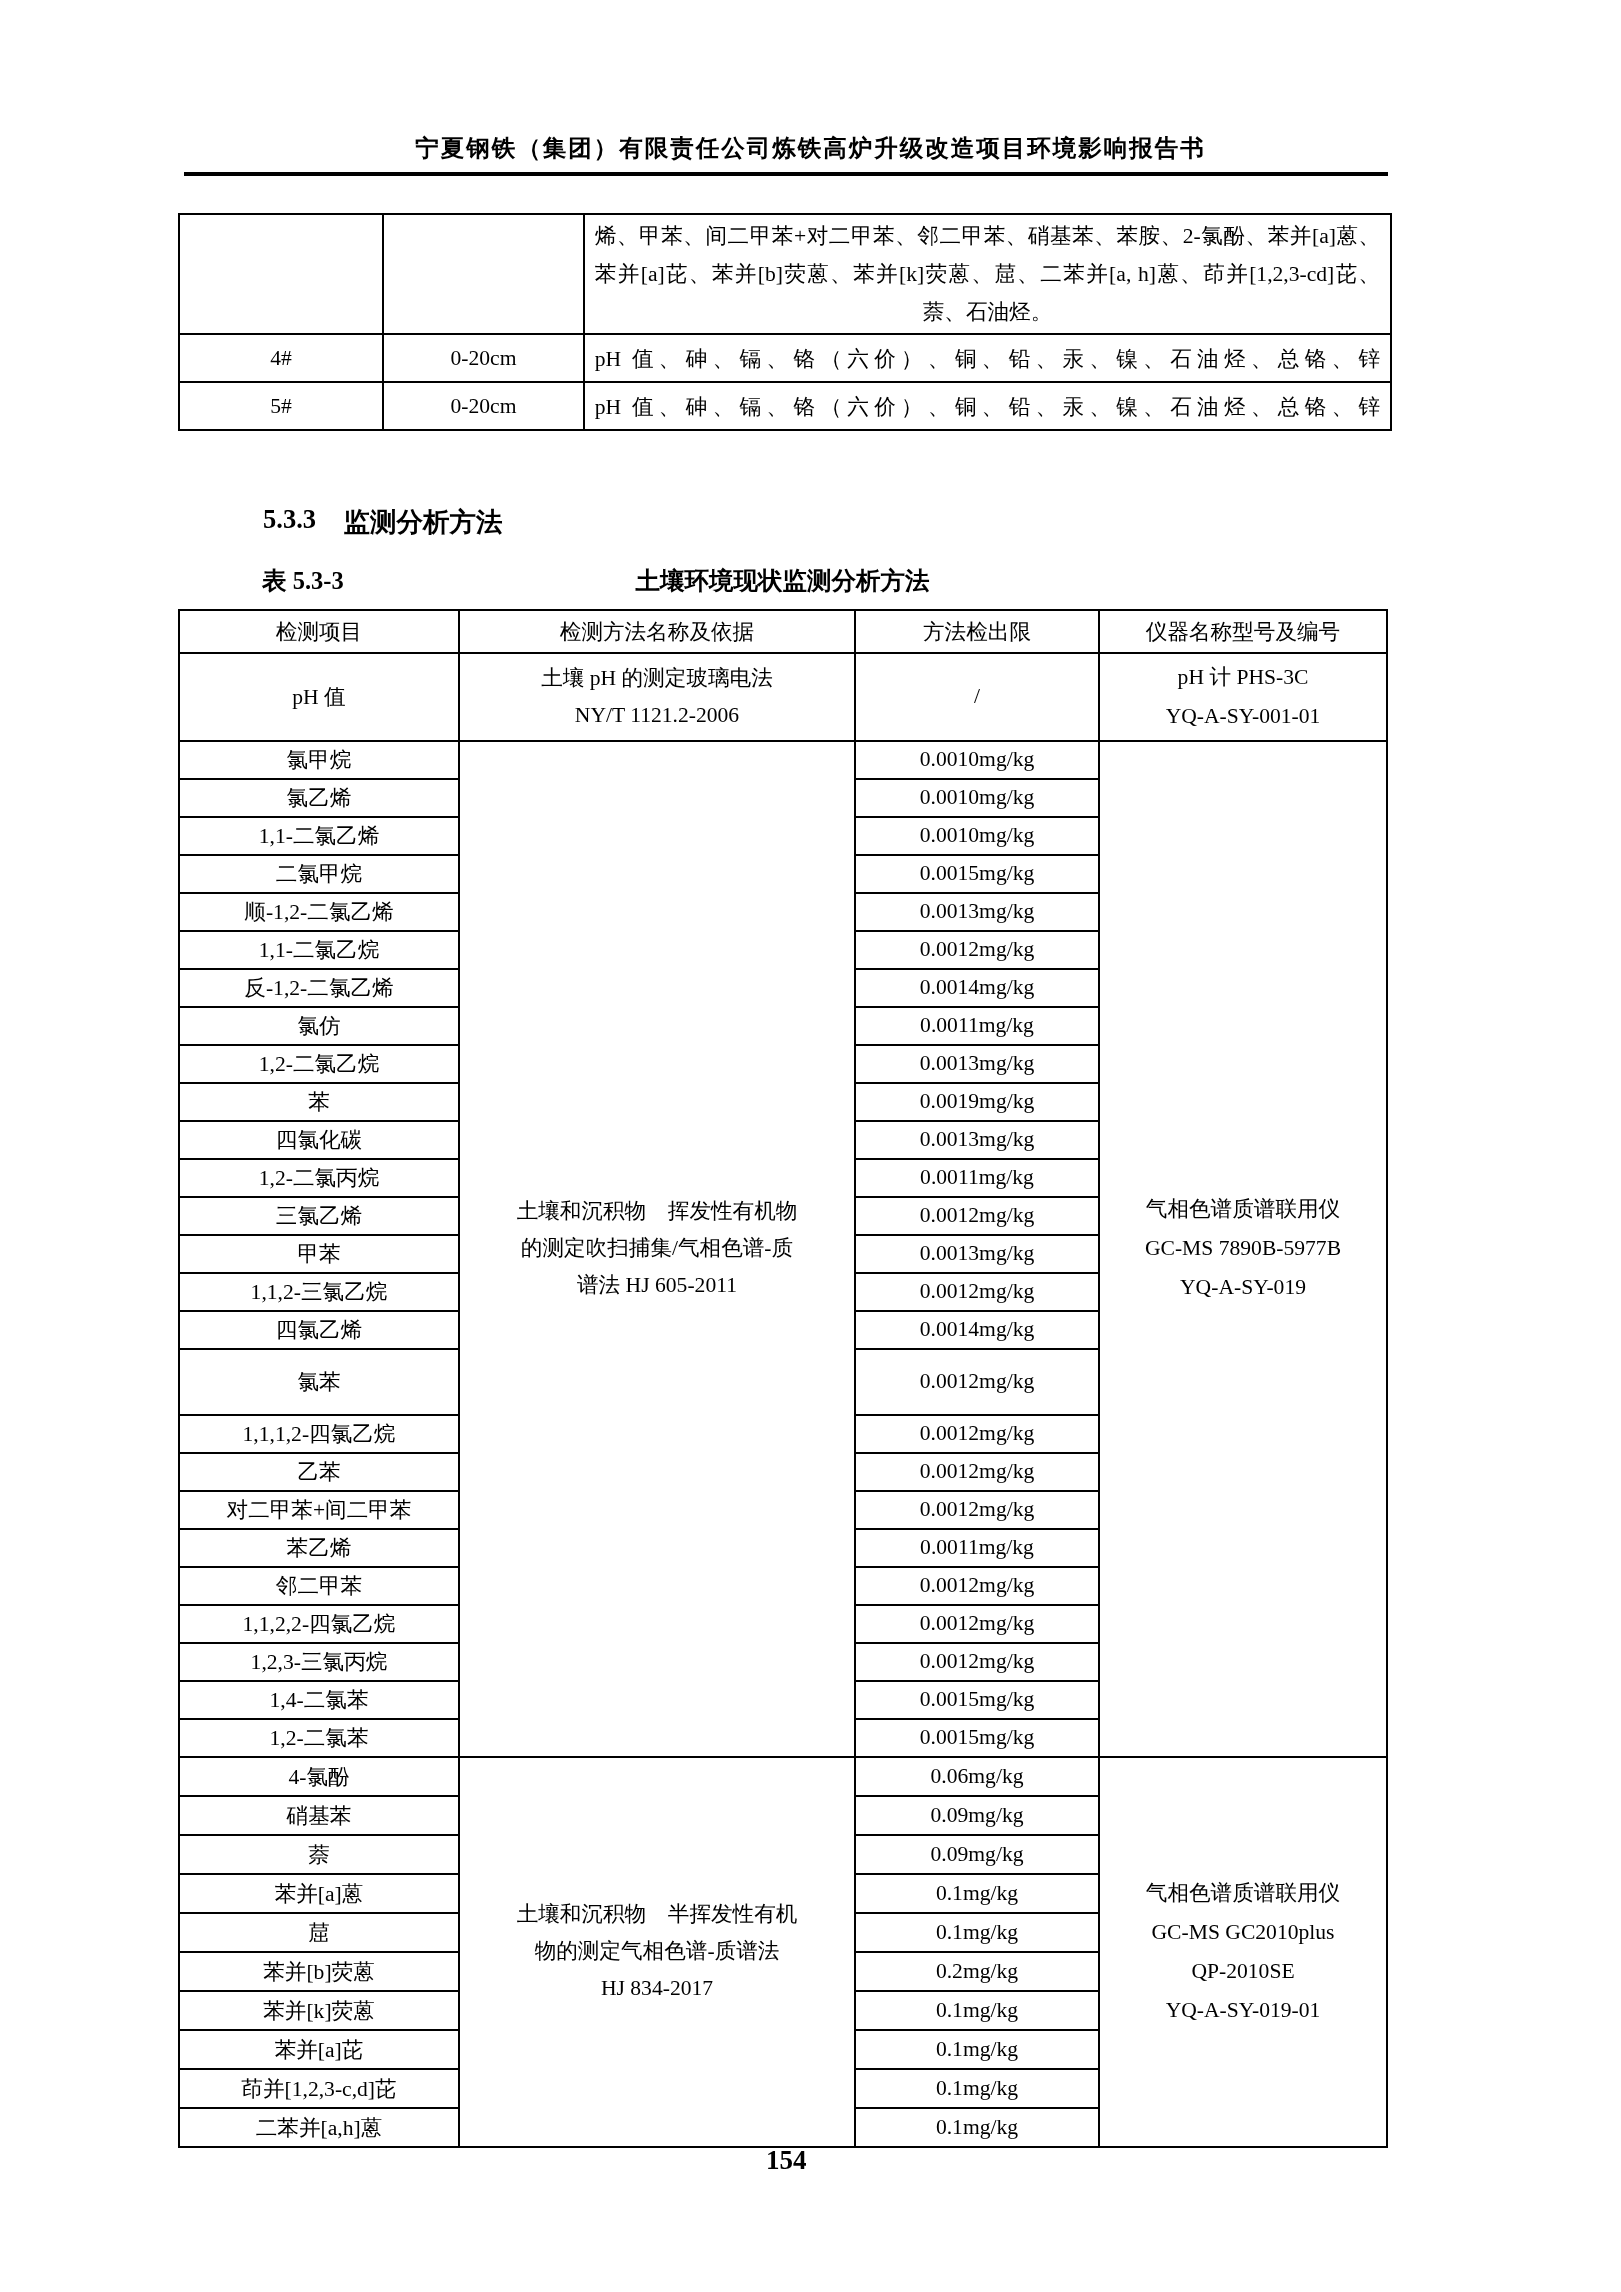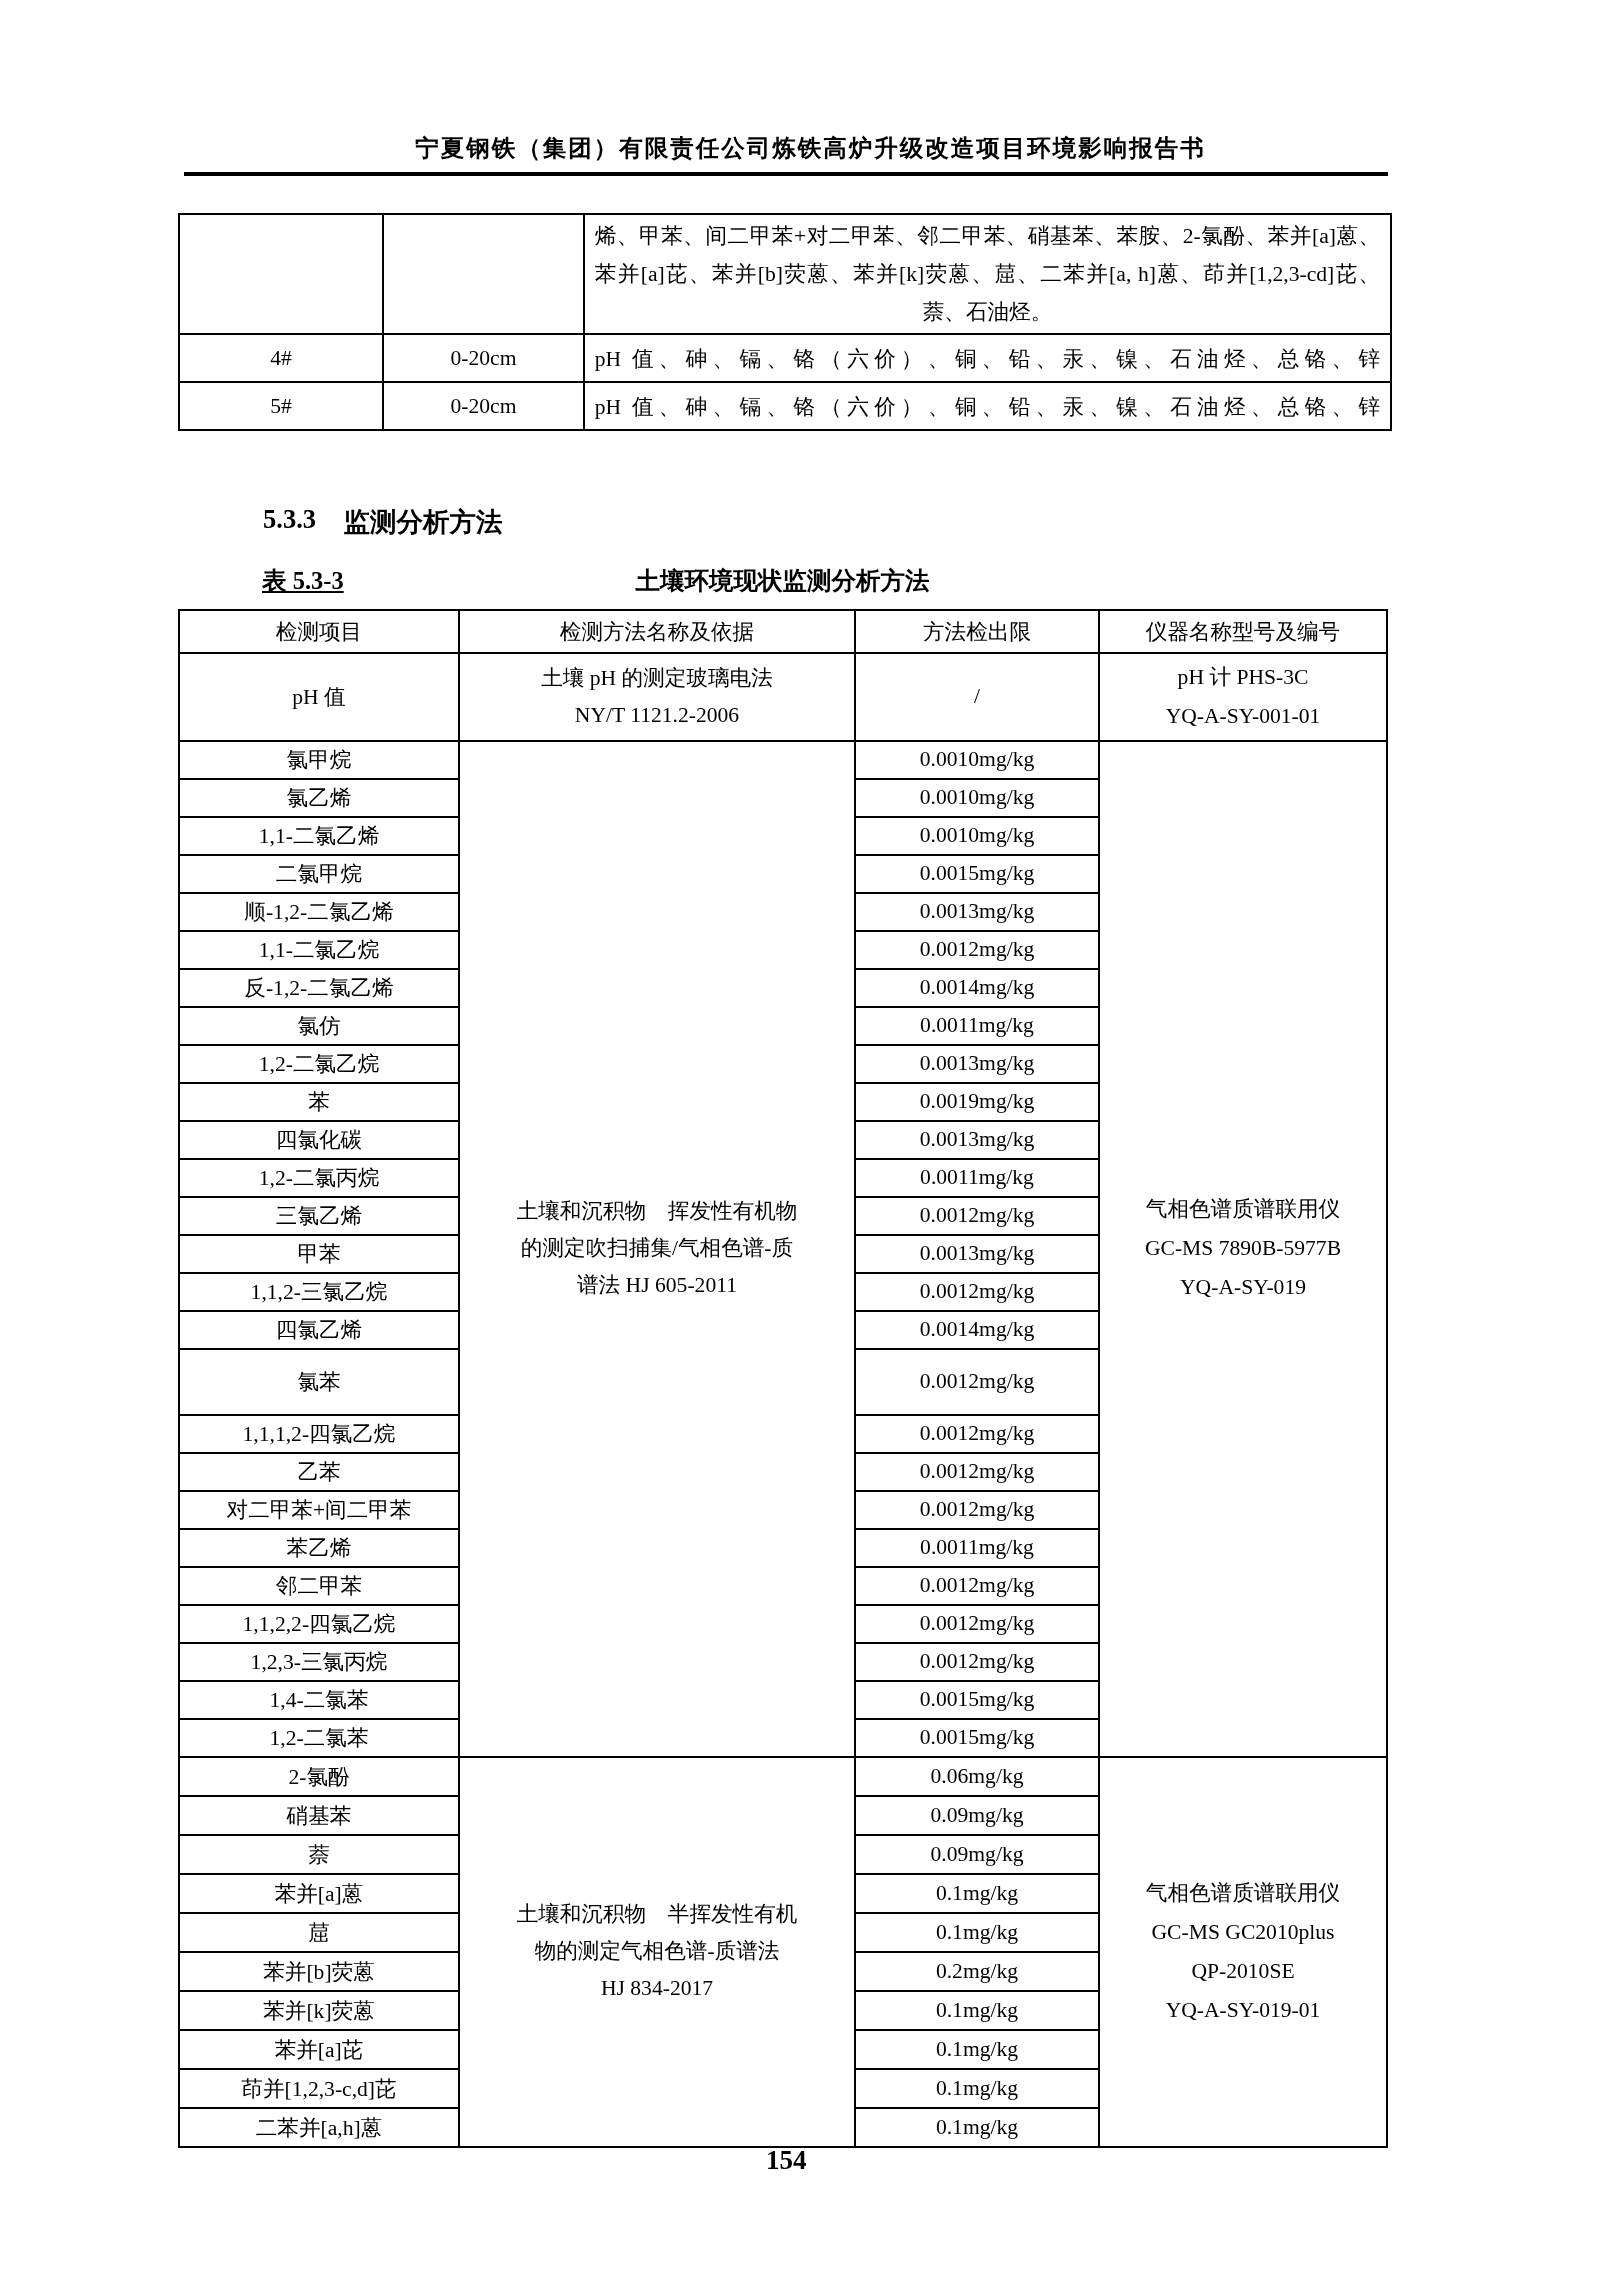--- a/index.html
+++ b/index.html
@@ -35,21 +35,21 @@
     text-align:justify; text-align-last:justify; text-justify:inter-character;
     padding:0 9.8px;
   }
 
   
   .section-heading {
     position:absolute; top:480px; left:263px;
     font-size:26.5px; font-weight:bold; display:flex; gap:27.4px;
   }
   .caption { position:absolute; top:540px; left:178px; width:1209px; font-size:24.5px; font-weight:bold; }
-  .caption .cap-label { position:absolute; left:84px; top:0;text-decoration:underline; }
+  .caption .cap-label { position:absolute; left:84px; top:0; }
   .caption .cap-title { text-align:center; }
 
   
   .main-table { position:absolute; top:585px; left:178px; width:1209px; border:2.9px solid #000; }
   .main-table col.m1 { width:280px; }
   .main-table col.m2 { width:396px; }
   .main-table col.m3 { width:244px; }
   .main-table col.m4 { width:288px; }
   .main-table tr.hdr td { height:43px; }
   .main-table tr.ph  td { height:74px; }
@@ -241,21 +241,21 @@
     <tr class="voc">
           <td>1,4-二氯苯</td>
           <td>0.0015mg/kg</td>
         </tr>
     <tr class="voc">
           <td>1,2-二氯苯</td>
           <td>0.0015mg/kg</td>
         </tr>
 
     <tr class="svoc">
-      <td>2-氯酚</td>
+      <td>4-氯酚</td>
       <td class="method" rowspan="10">
         <div>土壤和沉积物　半挥发性有机</div>
         <div>物的测定气相色谱-质谱法</div>
         <div>HJ 834-2017</div>
       </td>
       <td>0.06mg/kg</td>
       <td class="inst" rowspan="10">
         <div>气相色谱质谱联用仪</div>
         <div>GC-MS GC2010plus</div>
         <div>QP-2010SE</div>

